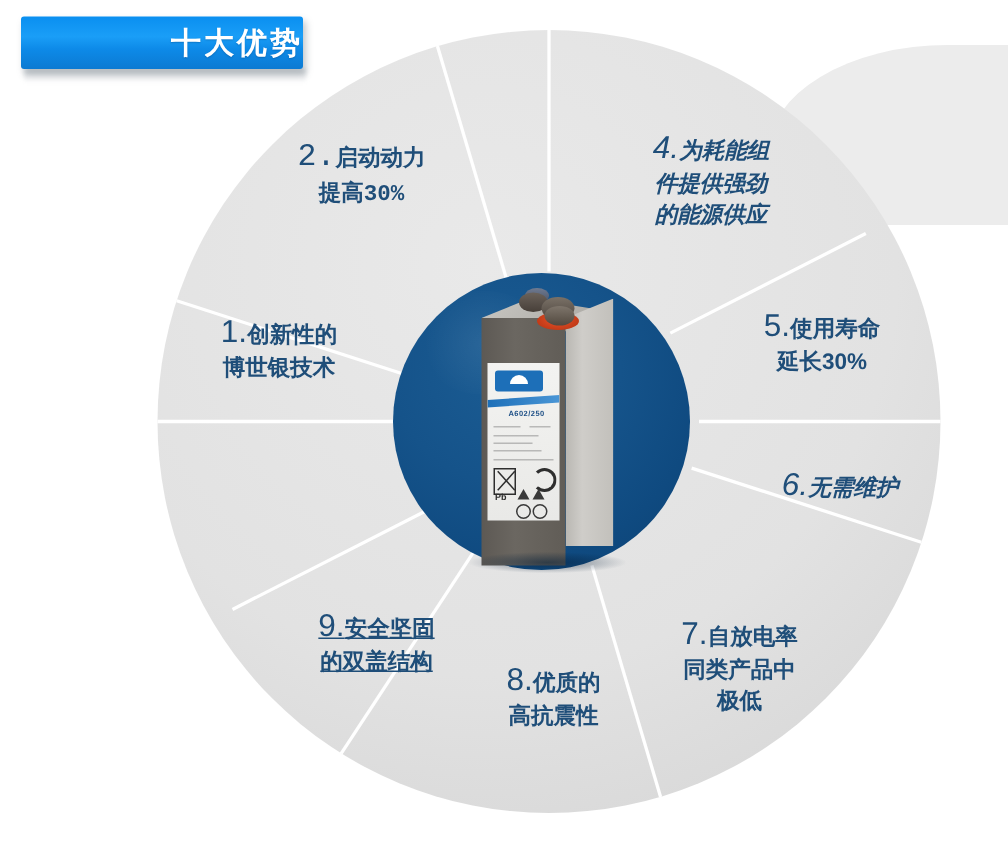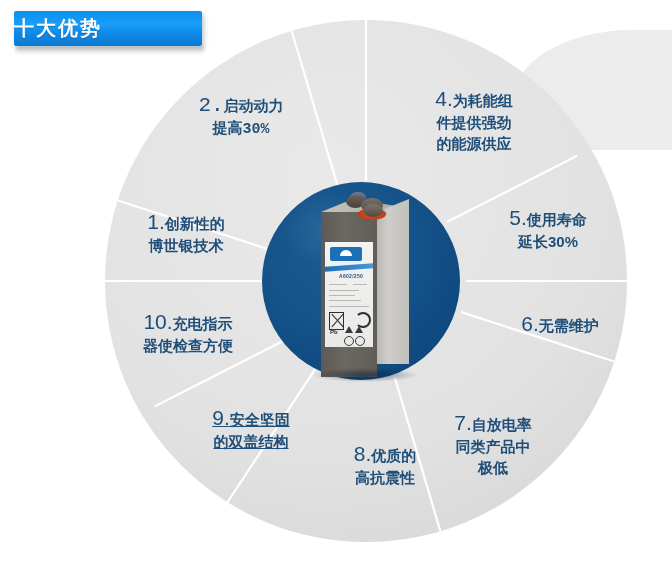--- a/index.html
+++ b/index.html
@@ -20,21 +20,21 @@
     position: absolute;
     left: 14px;
     top: 11px;
     width: 188px;
     height: 35px;
     background: linear-gradient(180deg, #0a8ff0 0%, #1a9ef7 38%, #0d8ae8 62%, #0c7ad2 100%);
     border-radius: 2px;
     box-shadow: 2px 3px 5px rgba(120,130,140,0.45);
     display: flex;
     align-items: center;
-    justify-content: flex-start;
+    justify-content: flex-end;
     z-index: 40;
   }
   #banner-text {
     color: #ffffff;
     font-size: 20px;
     font-weight: bold;
     letter-spacing: 2px;
     text-shadow: 0 1px 1px rgba(0,60,120,0.35);
     white-space: nowrap;
   }
@@ -312,41 +312,39 @@
     </g>
   </svg>
 
   <div class="seg-label" style="left:124px; top:208px; width:124px;text-align:center;"><span class="num">1.</span><span>创新性的
 博世银技术</span></div>
 
   <div class="seg-label" style="left:180px; top:92px; width:122px;font-family:Liberation Mono, monospace;"><span class="num">2.</span><span>启动动力
 提高30%</span></div>
 
 
-  <div class="seg-label" style="left:418px; top:85px; width:112px;"><span class="num">4.</span><span>为耗能组
+  <div class="seg-label" style="left:418px; top:85px; width:112px;font-style:italic;"><span class="num">4.</span><span>为耗能组
 件提供强劲
 的能源供应</span></div>
 
   <div class="seg-label" style="left:487px; top:204px; width:122px;"><span class="num">5.</span><span>使用寿命
 延长30%</span></div>
 
-  <div class="seg-label" style="left:494px; top:310px; width:132px;"><span class="num">6.</span><span>无需维护</span></div>
+  <div class="seg-label" style="left:494px; top:310px; width:132px;font-style:italic;"><span class="num">6.</span><span>无需维护</span></div>
 
   <div class="seg-label" style="left:432px; top:409px; width:122px;"><span class="num">7.</span><span>自放电率
 同类产品中
 极低</span></div>
 
-  <div class="seg-label" style="left:329px; top:440px; width:112px;"><span class="num">8.</span><span>优质的
+  <div class="seg-label" style="left:313px; top:440px; width:112px;"><span class="num">8.</span><span>优质的
 高抗震性</span></div>
 
   <div class="seg-label" style="left:190px; top:404px; width:122px;text-decoration:underline;"><span class="num">9.</span><span>安全坚固
 的双盖结构</span></div>
 
-  <div class="seg-label" style="left:118px; top:308px; width:140px;"><span class="num">10.</span><span>充电指示
-器使检查方便</span></div>
 </div>
 
 <div id="center-disc"></div>
 
 <div id="battery">
   <div id="bat-shadow"></div>
   <div id="bat-top"></div>
   <div id="bat-side"></div>
   <div id="bat-front"></div>
 

